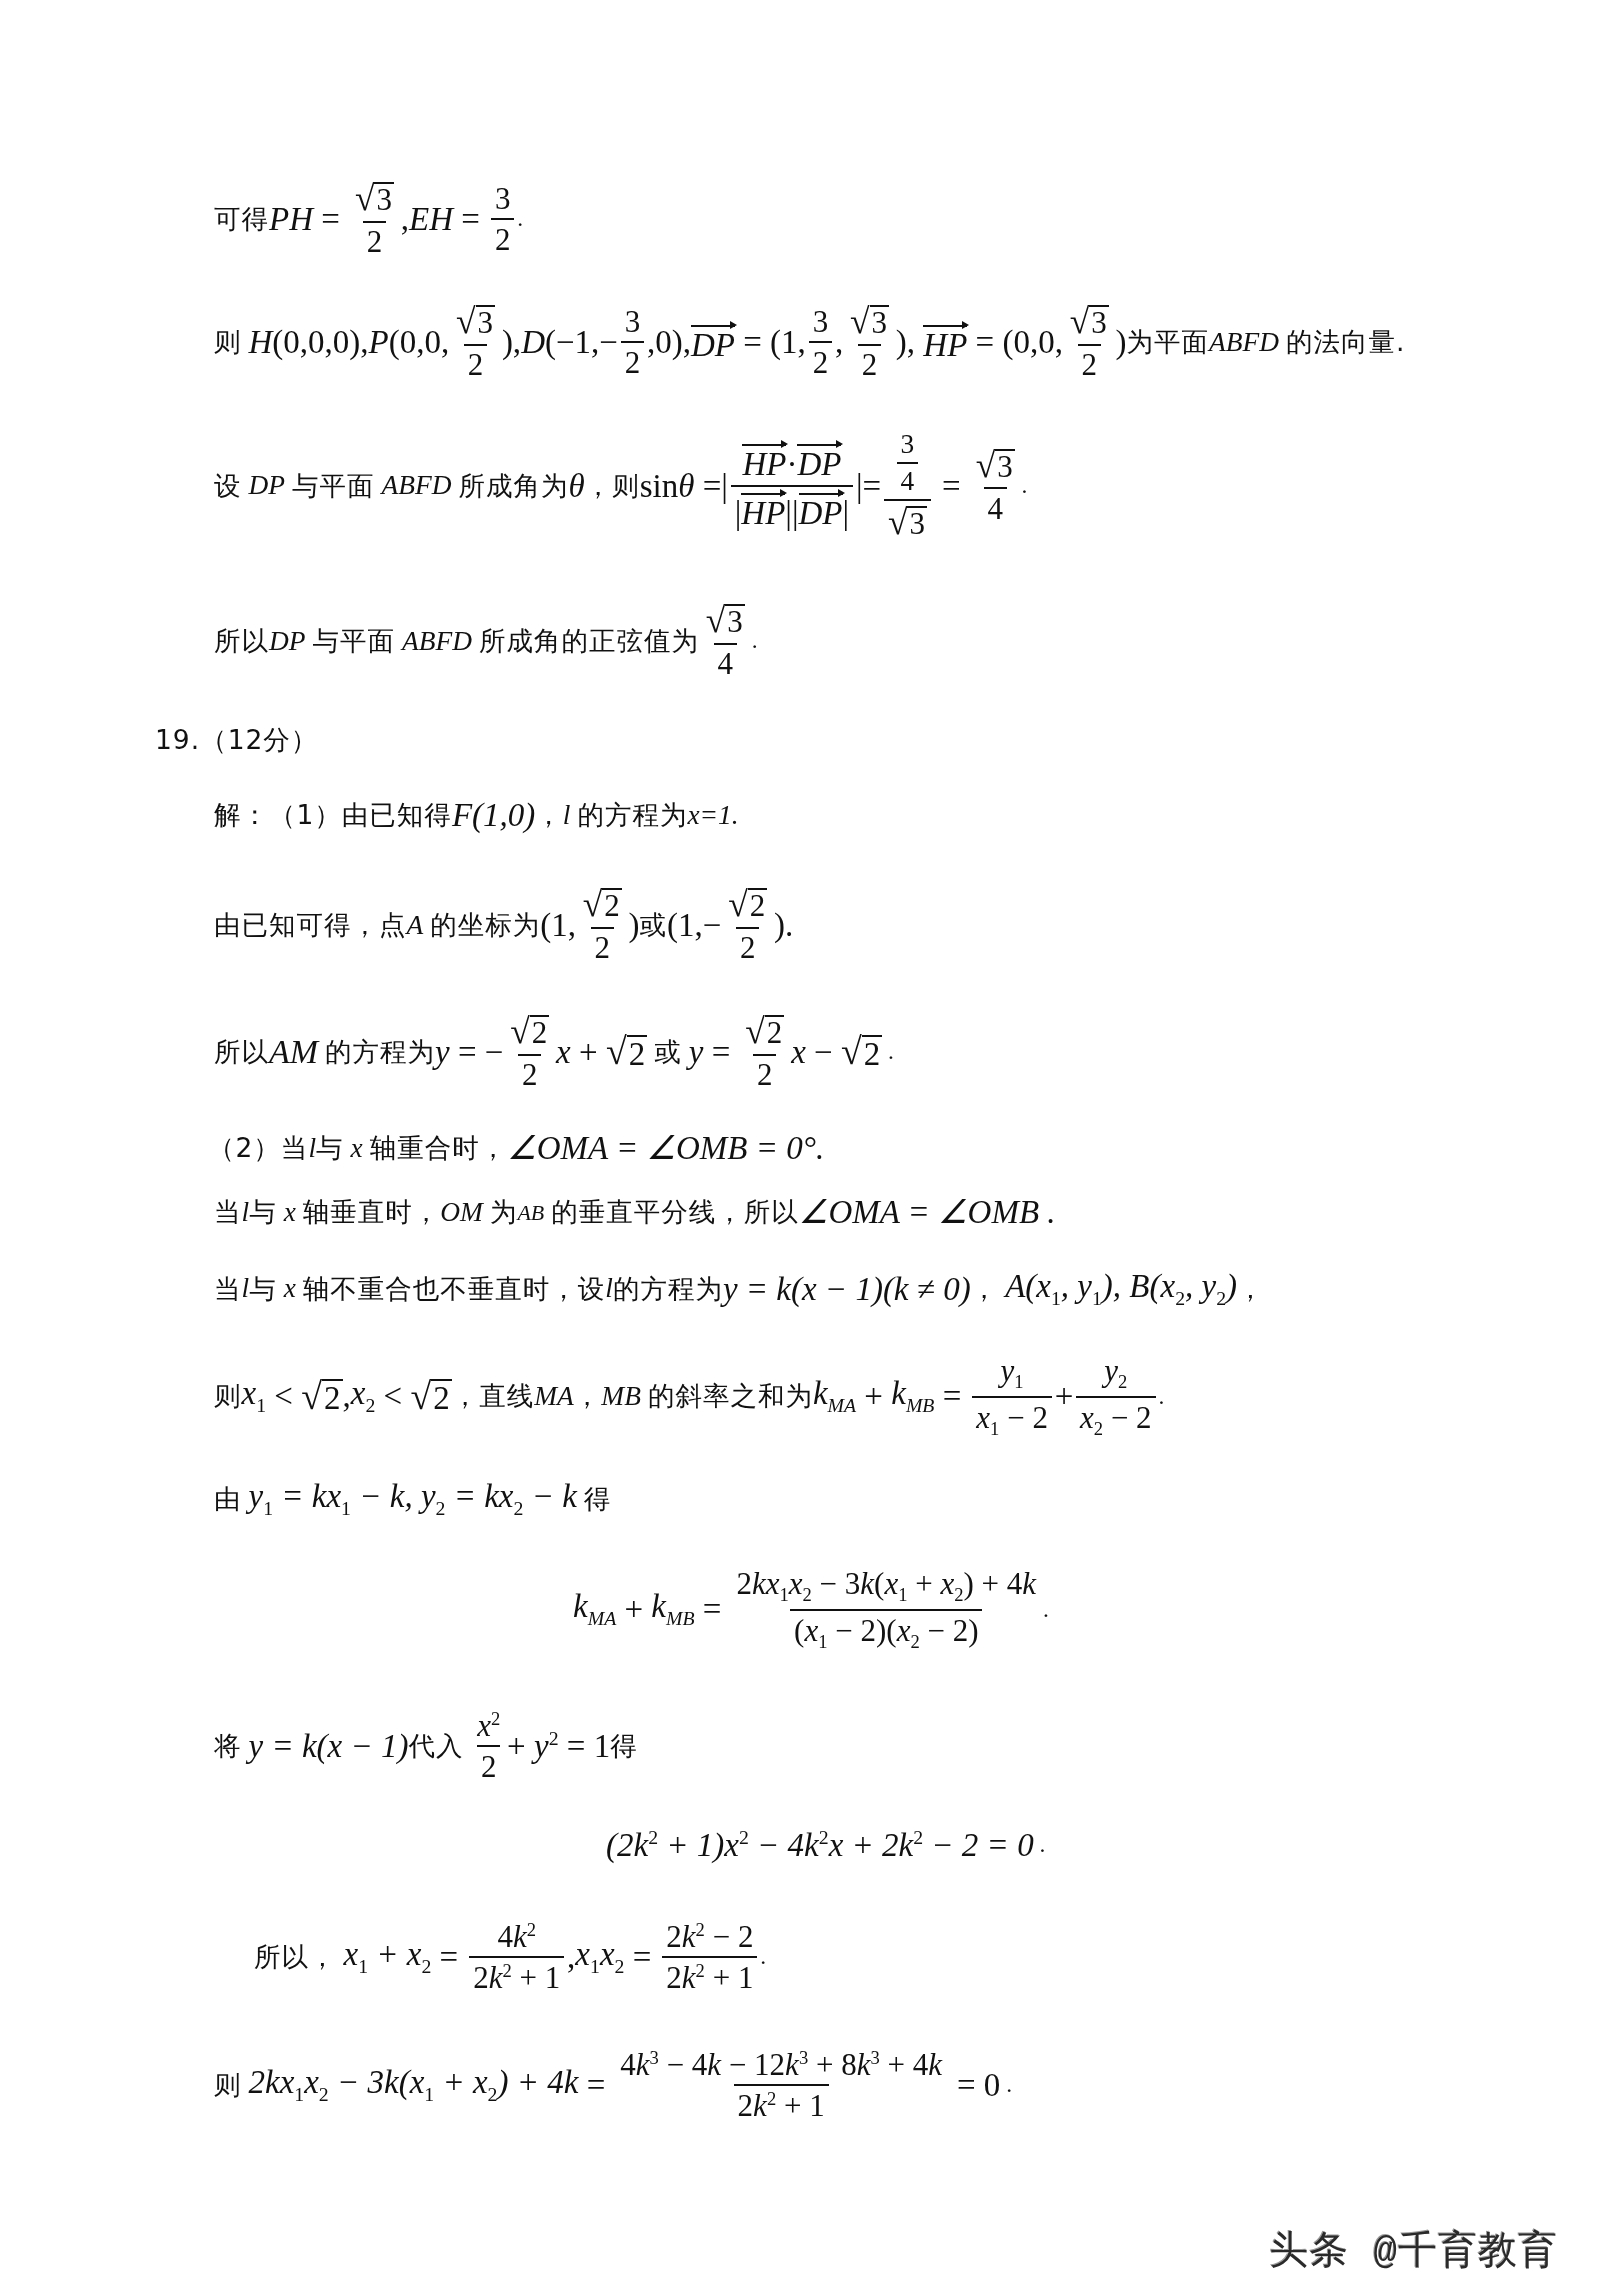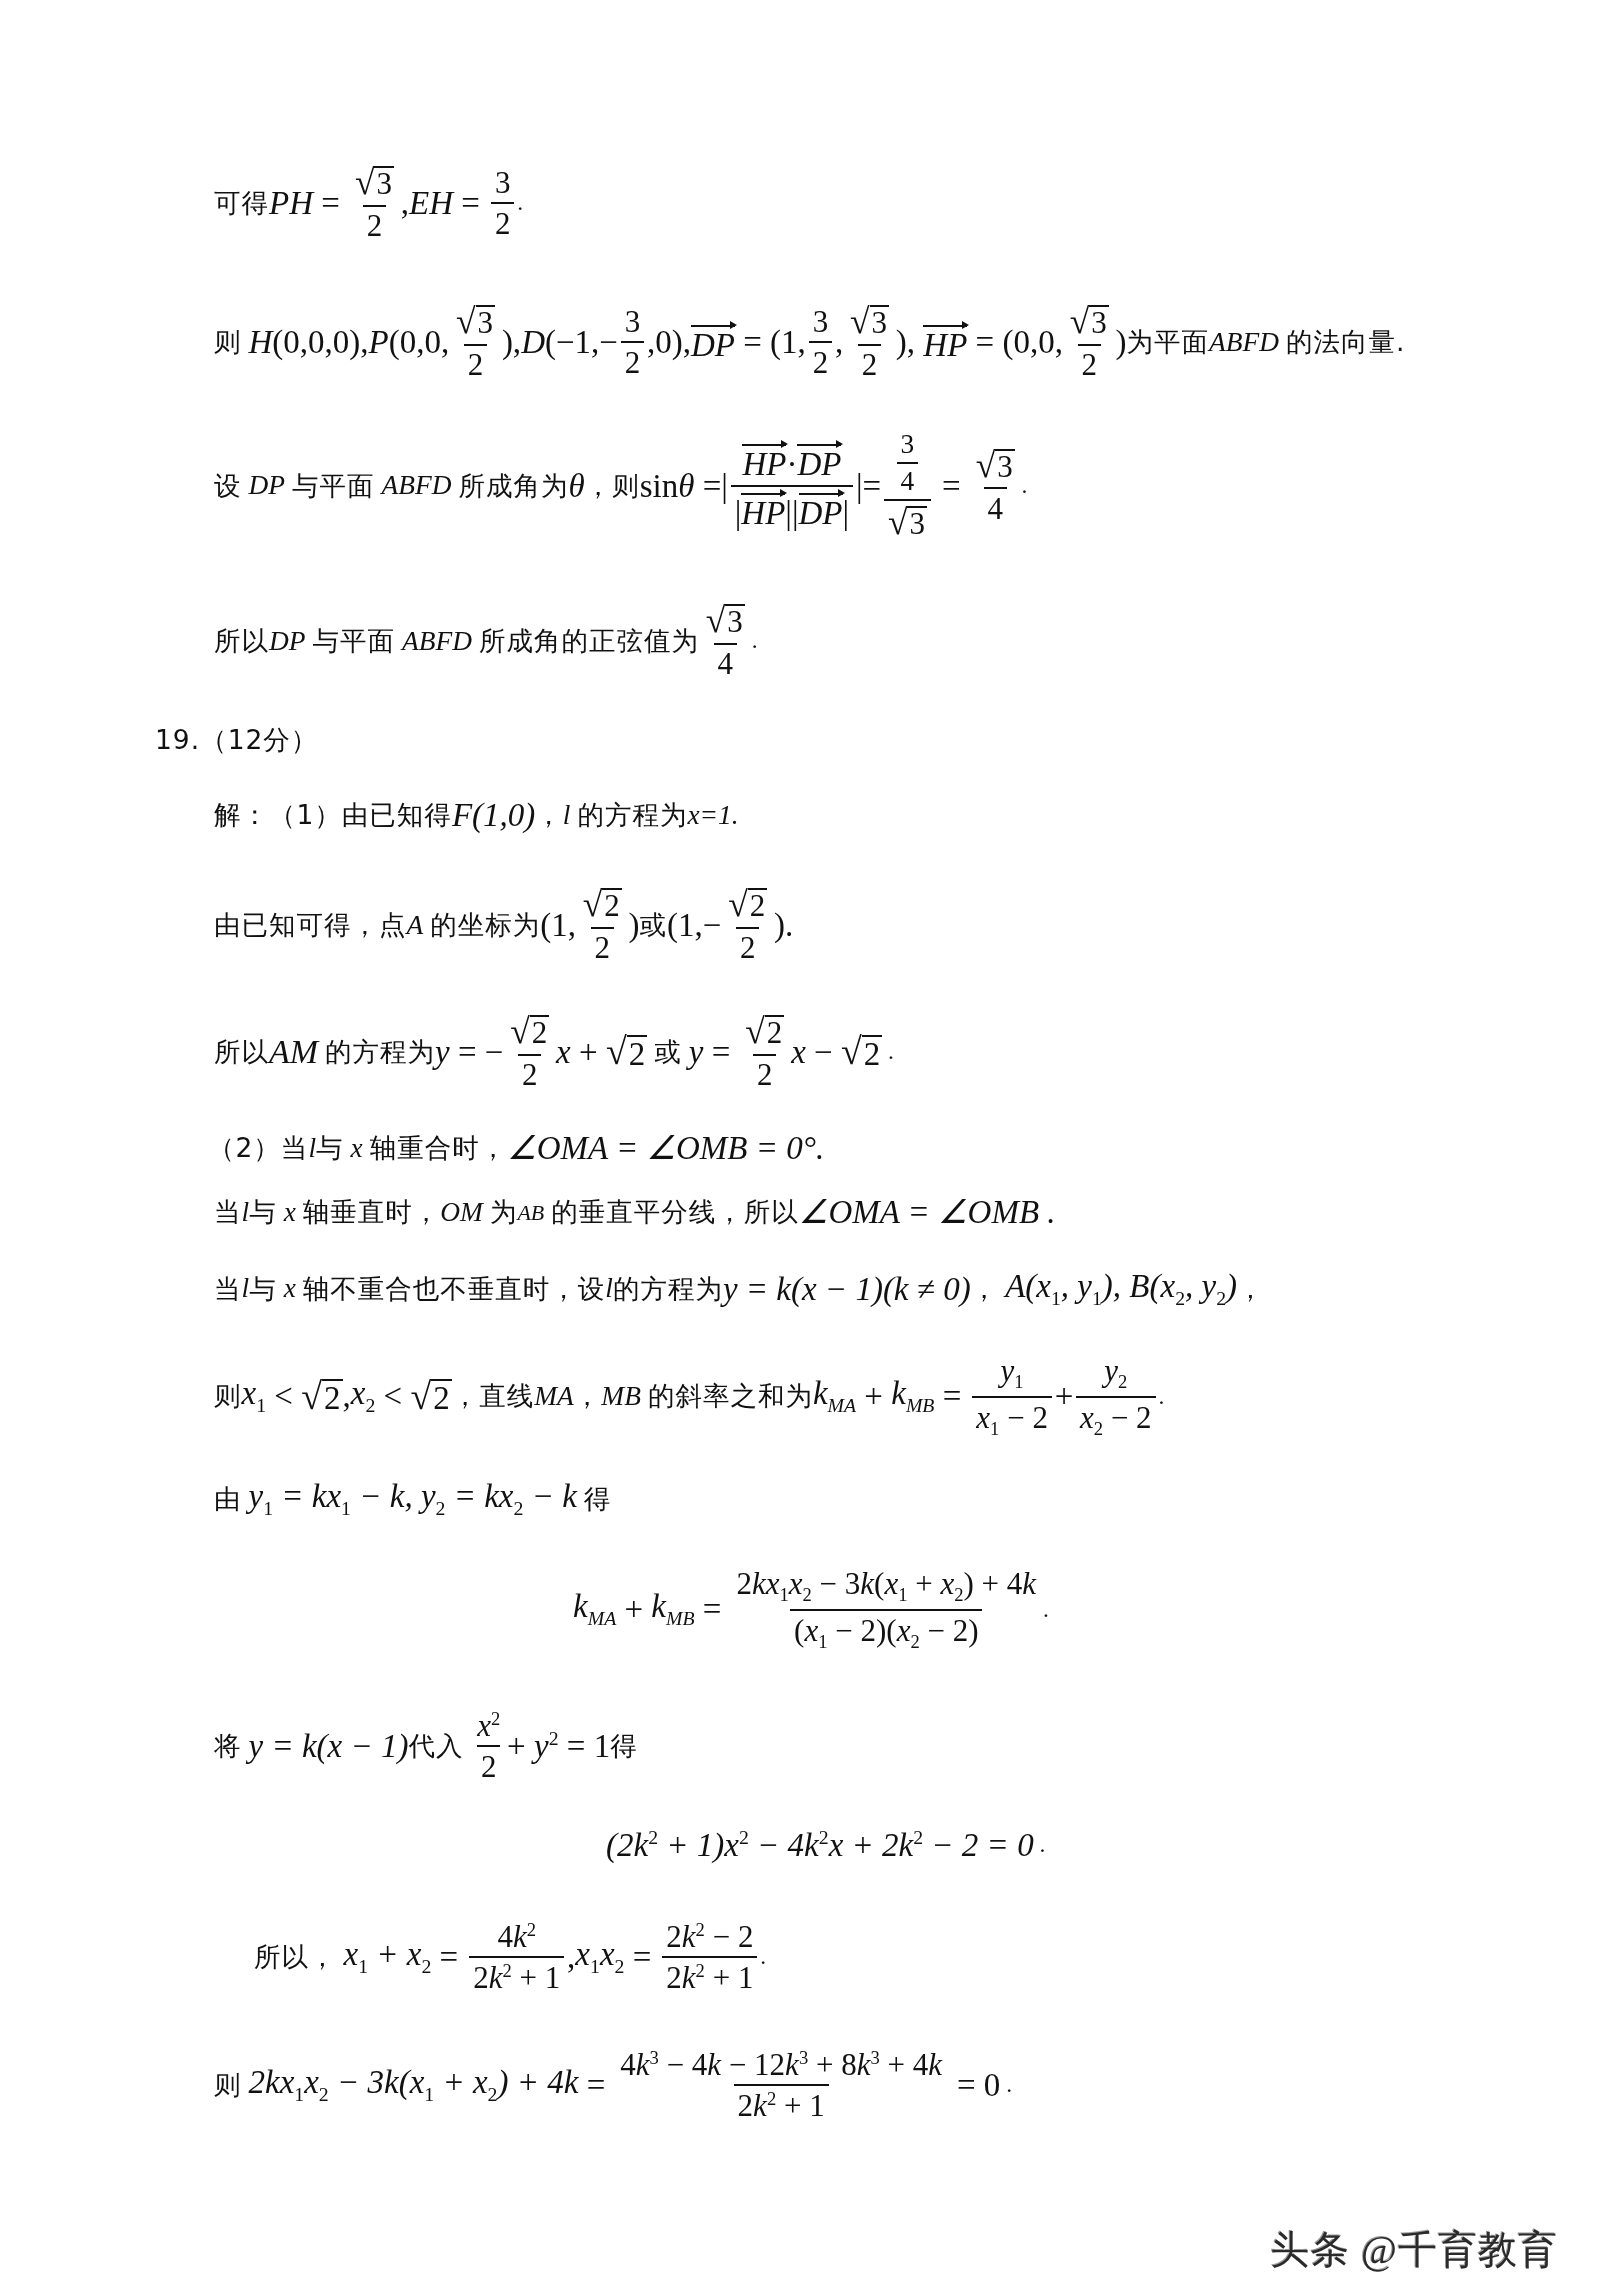--- a/index.html
+++ b/index.html
@@ -19,27 +19,27 @@
   .sqrt .rad { font-size: 1.15em; }
   .sqrt .under { border-top: 2px solid #111; padding: 0 2px; line-height: 1.05; }
   sub, sup { font-size: 0.6em; font-style: italic; }
   sub.n, sup.n { font-style: normal; }
   .vec { display: inline-block; position: relative; padding-top: 5.9px; }
   .vec::before { content: ""; position: absolute; left: 0; right: 0; top: 2px; border-top: 2px solid #111; }
   .vec::after { content: ""; position: absolute; right: -2px; top: -2px; border-left: 7.8px solid #111;
                 border-top: 4.9px solid transparent; border-bottom: 4.9px solid transparent; }
   .qnum { left: 155px; }
   .dot { font-size: 23.5px; }
-  .watermark { position: absolute; right: 63px; top: 2223px; font-family: Liberation Serif, serif;
+  .watermark { position: absolute; right: 63px; top: 2223px; font-family: Liberation Mono, monospace;
                font-size: 39px; color: #2a2a2a; text-shadow: 1px 1px 0 #fff, -1px -1px 0 #999; letter-spacing: 1px; }
 </style>
 </head>
 <body>
 
-<div class="line" style="top:165px;text-align:center;">
+<div class="line" style="top:181px;text-align:center;">
   <span class="cn">可得</span>
   <span class="m">PH</span>
   <span class="r">&nbsp;=&nbsp;</span>
   <span class="frac">
     <span class="num"><span class="sqrt">
           <span class="rad">√</span>
           <span class="under">3</span>
         </span></span>
       <span class="den">2</span>
   </span>

